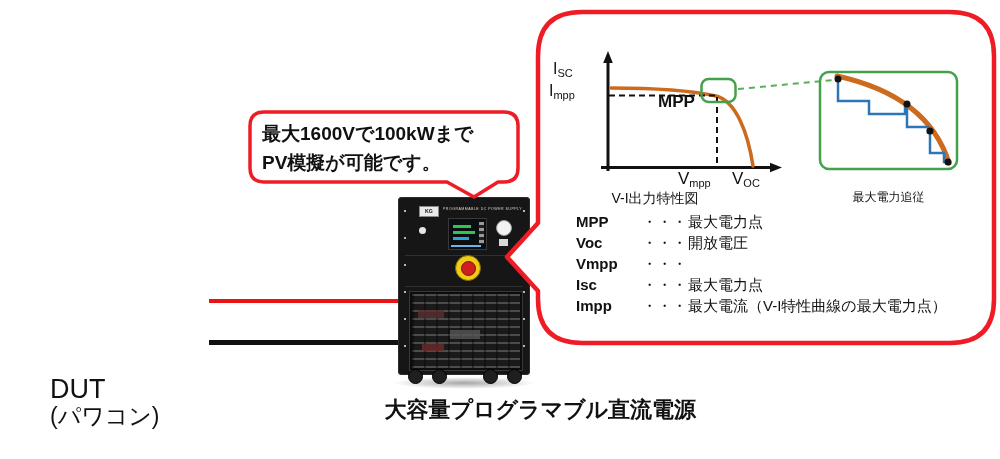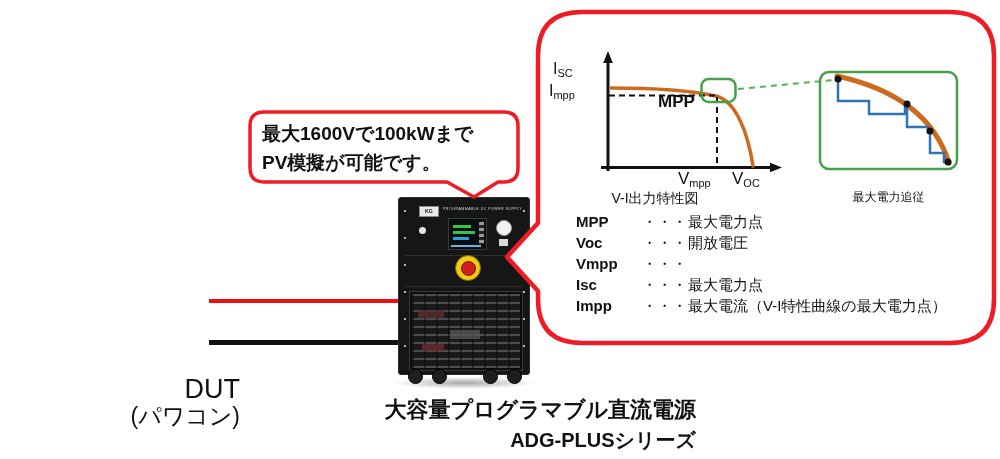--- a/index.html
+++ b/index.html
@@ -6,21 +6,21 @@
   #canvas{
     position:relative;width:1000px;height:459px;overflow:hidden;
     background:#fff;font-family:"Liberation Sans","DejaVu Sans",sans-serif;color:#111;
   }
   .abs{position:absolute;}
 
   
   .pcs-box{left:75px;top:260px;width:136px;height:106px;background:#a6a6a6;
     display:flex;align-items:center;justify-content:center;z-index:2;}
   .pcs-label{color:#fff;font-size:36px;font-weight:700;letter-spacing:1px;}
-  .dut-caption{left:50px;top:374px;width:190px;text-align:right;z-index:2;line-height:1.12;}
+  .dut-caption{left:50px;top:374px;width:190px;text-align:left;z-index:2;line-height:1.12;}
   .dut-line1{font-size:27px;}
   .dut-line2{font-size:23px;}
 
   
   .cable-red{left:209px;top:299px;width:194px;height:4px;background:#ee1111;z-index:1;}
   .cable-black{left:209px;top:340px;width:194px;height:5px;background:#111;z-index:1;}
 
   
   .rack{left:398px;top:197px;width:132px;height:194px;z-index:2;}
   .rack-body{position:absolute;left:0;top:0;width:132px;height:178px;background:#161616;
@@ -141,21 +141,20 @@
       <div class="screw-col screws-right"></div>
     </div>
     <div class="wheel" style="left:10px;"></div>
     <div class="wheel" style="left:34px;"></div>
     <div class="wheel" style="left:85px;"></div>
     <div class="wheel" style="left:109px;"></div>
   </div>
 
   <div class="abs ps-caption">
     <div class="ps-line1">大容量プログラマブル直流電源</div>
-    <div class="ps-line2">ADG-PLUSシリーズ</div>
   </div>
 
   <svg class="abs overlay" viewBox="0 0 1000 459" xmlns="http://www.w3.org/2000/svg">
 
     <path d="M 264 112 H 504 Q 518 112 518 126 V 168 Q 518 182 504 182 H 498 L 474 197 L 447 182 H 264 Q 250 182 250 168 V 126 Q 250 112 264 112 Z" fill="#ffffff" stroke="#ee1c25" stroke-width="3.5" stroke-linejoin="round"></path>
 
     <path d="M 582 12 H 950 Q 994 12 994 56 V 299 Q 994 343 950 343 H 582 Q 538 343 538 299 V 291 L 507 257 L 538 223 V 56 Q 538 12 582 12 Z" fill="#ffffff" stroke="#ee1c25" stroke-width="4.5" stroke-linejoin="round"></path>
 
     <line x1="608" y1="171" x2="608" y2="60" stroke="#111" stroke-width="3"></line>
     <polygon points="608,51 603.2,63 612.8,63" fill="#111"></polygon>

